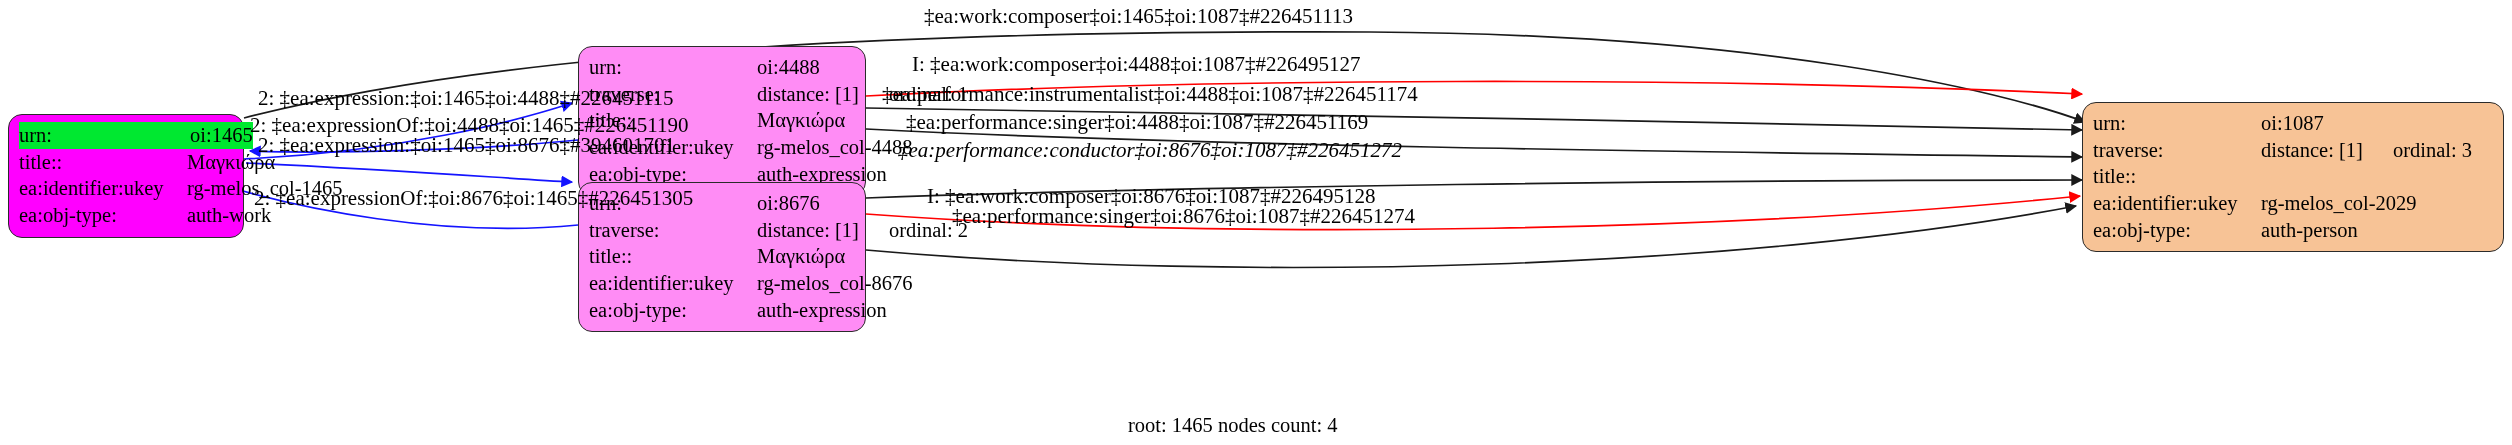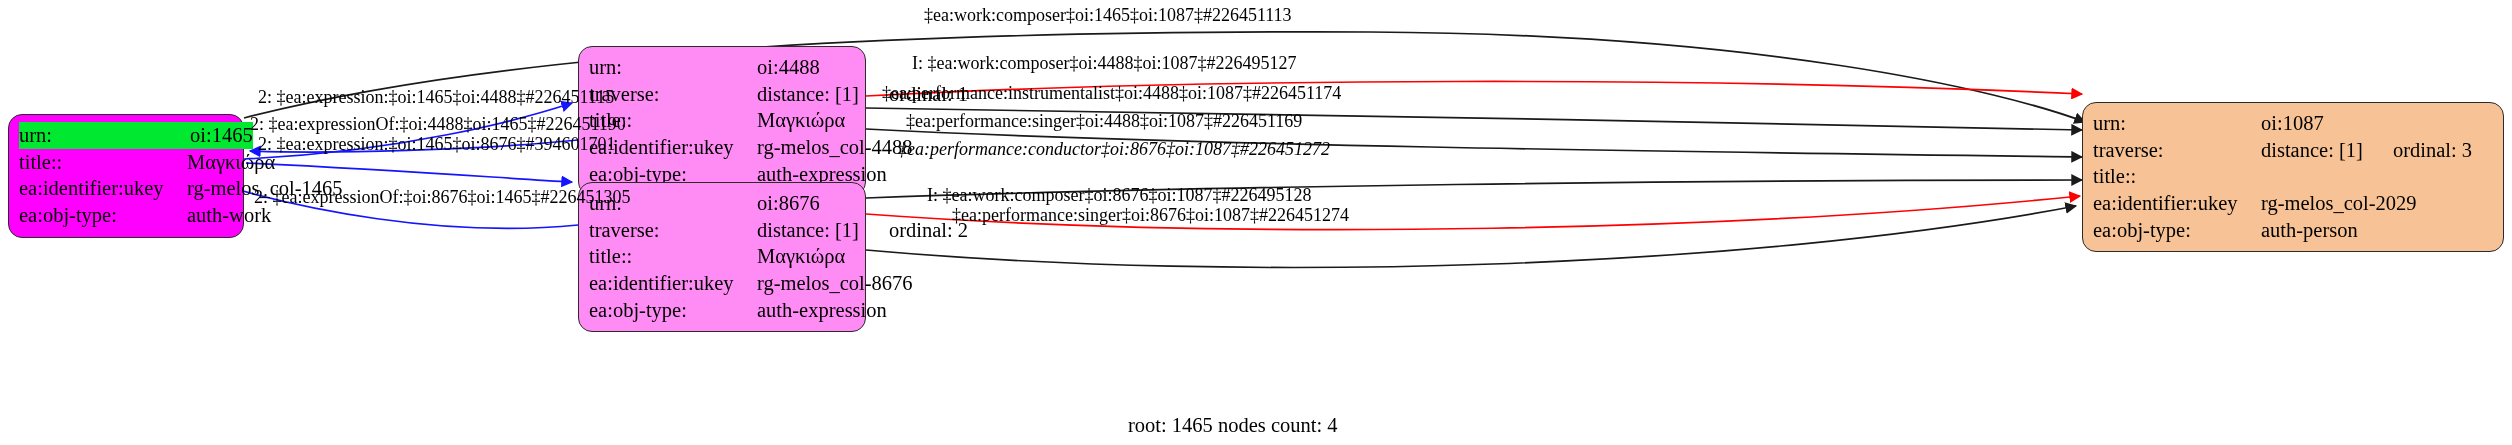--- a/index.html
+++ b/index.html
@@ -67,21 +67,21 @@
   .row.hl .v {
     background: #00e830;
   }
   .row.hl .k {
     border-right: 3px solid #ff00ff;
     margin-right: -3px;
     padding-right: 3px;
   }
   .edge-label {
     position: absolute;
-    font-size: 18px;
+    font-size: 21px;
     color: #000000;
     white-space: nowrap;
     line-height: 1;
   }
   .footer-label {
     position: absolute;
     font-size: 20.5px;
     color: #000000;
     white-space: nowrap;
     line-height: 1;

